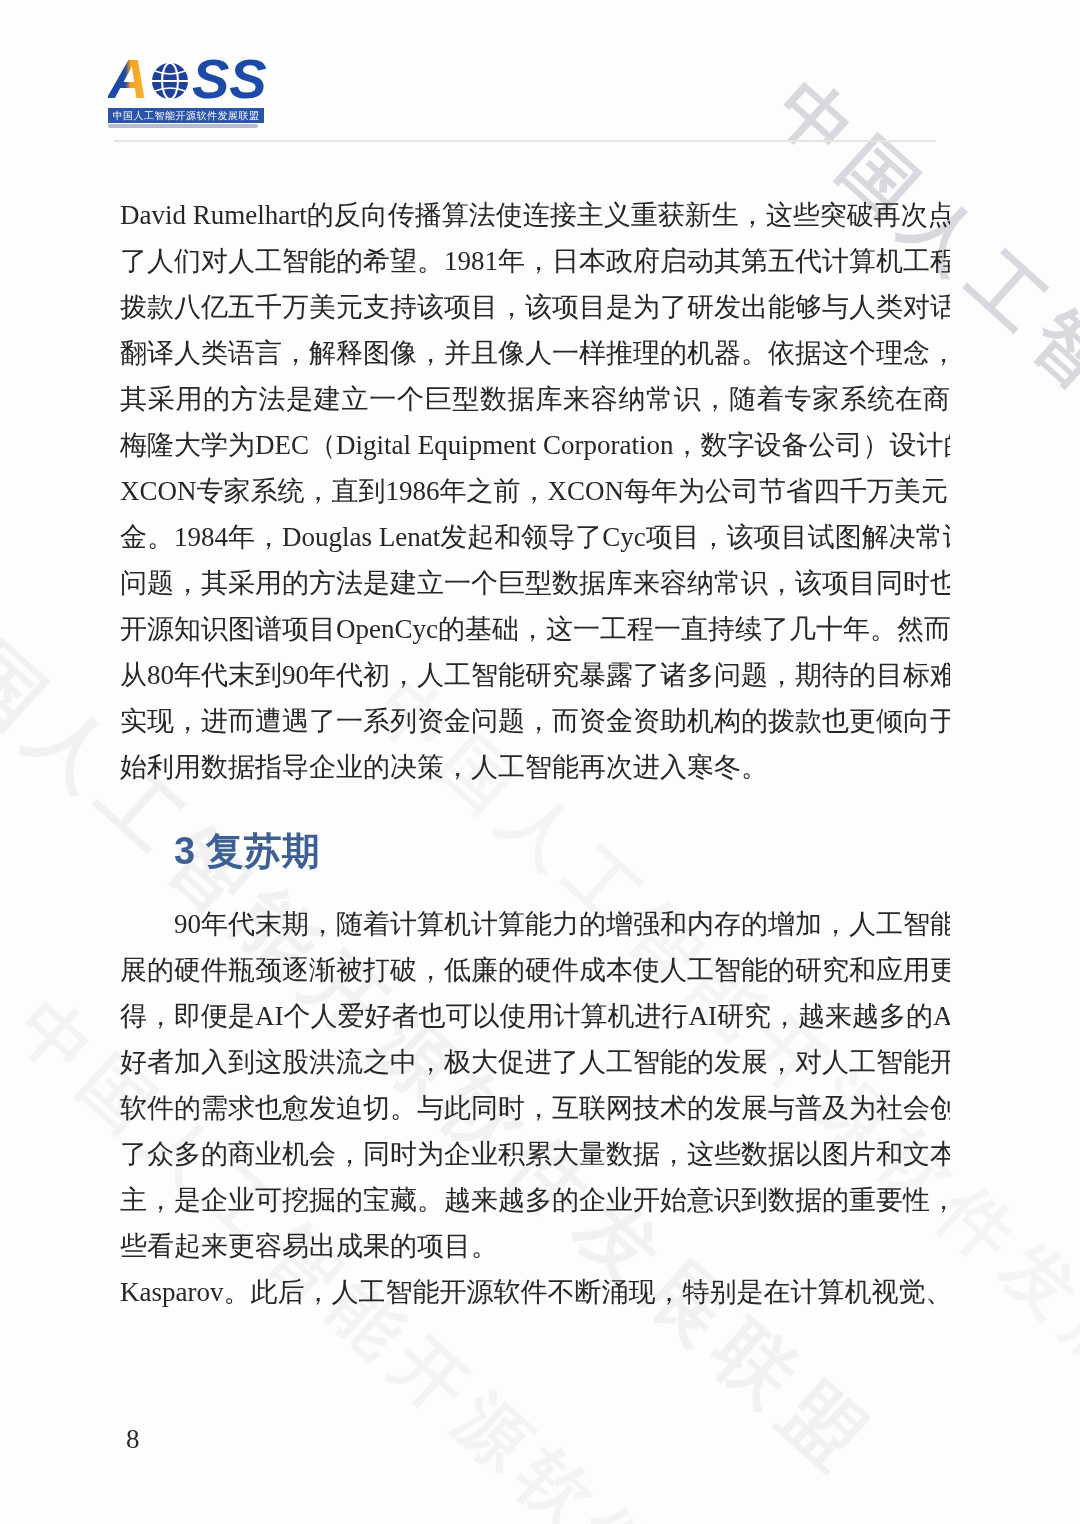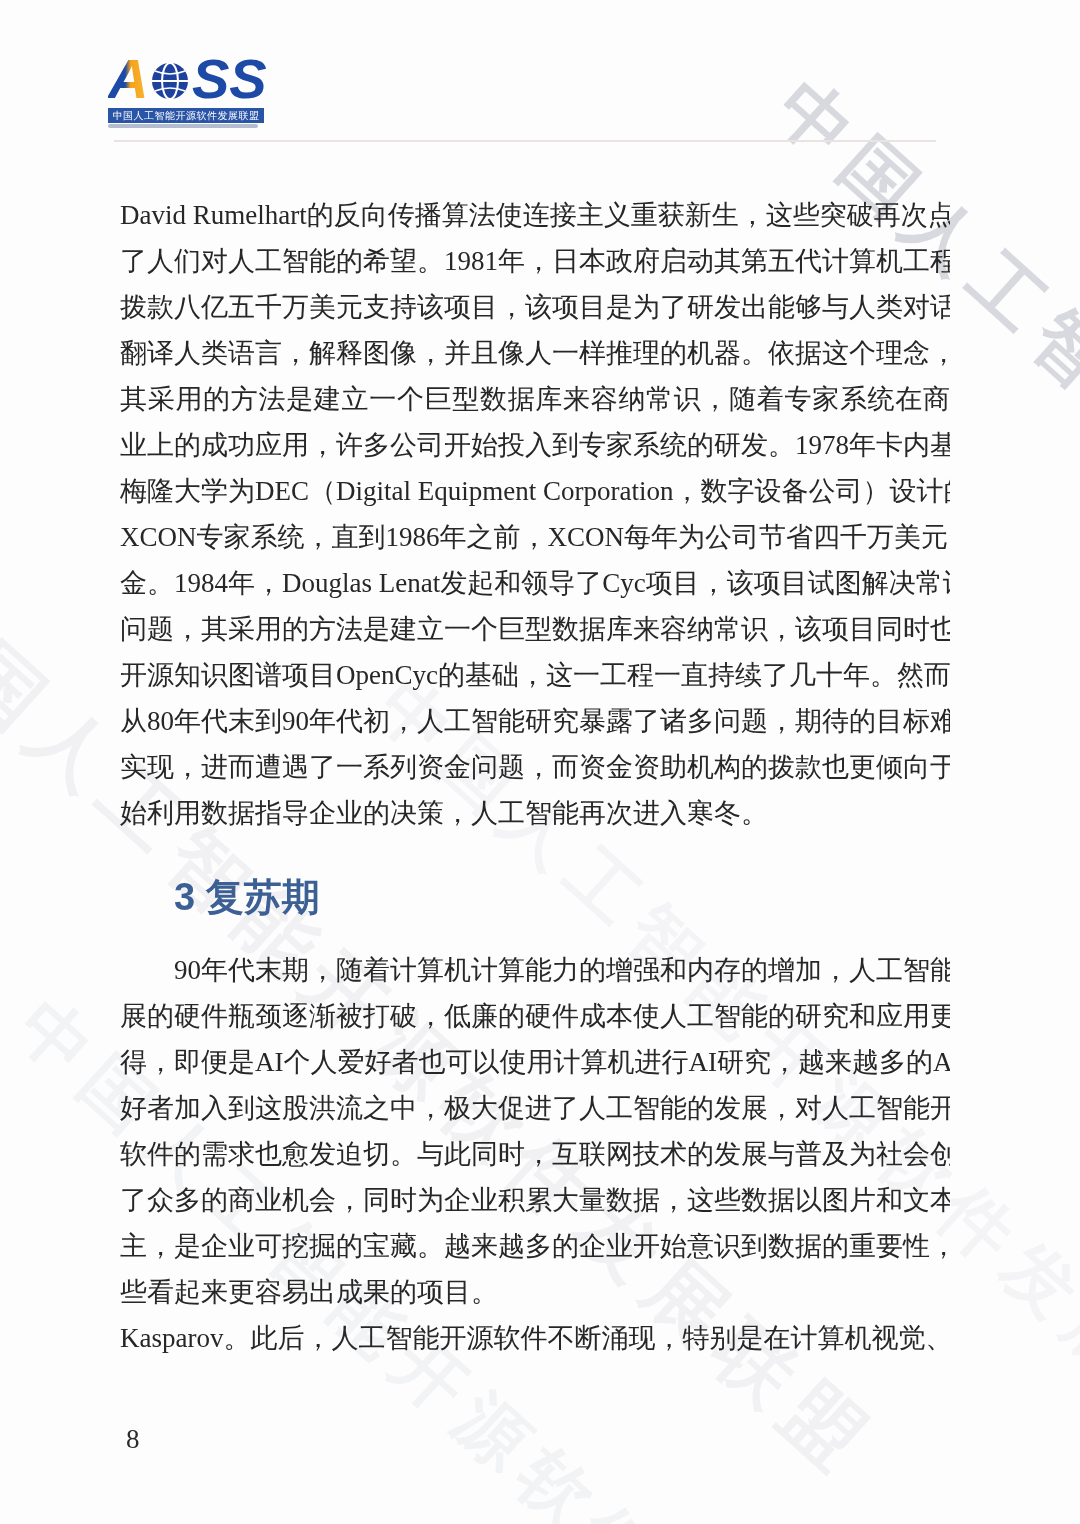--- a/index.html
+++ b/index.html
@@ -92,21 +92,20 @@
 
 <div class="header-rule"></div>
 
 <div class="doc">
     <div class="para">
       <div class="tline">David Rumelhart的反向传播算法使连接主义重获新生，这些突破再次点燃</div>
       <div class="tline">了人们对人工智能的希望。1981年，日本政府启动其第五代计算机工程，</div>
       <div class="tline">拨款八亿五千万美元支持该项目，该项目是为了研发出能够与人类对话，</div>
       <div class="tline">翻译人类语言，解释图像，并且像人一样推理的机器。依据这个理念，在</div>
       <div class="tline">其采用的方法是建立一个巨型数据库来容纳常识，随着专家系统在商</div>
-      <div class="tline">业上的成功应用，许多公司开始投入到专家系统的研发。1978年卡内基</div>
       <div class="tline">梅隆大学为DEC（Digital Equipment Corporation，数字设备公司）设计的</div>
       <div class="tline">XCON专家系统，直到1986年之前，XCON每年为公司节省四千万美元资</div>
       <div class="tline">金。1984年，Douglas Lenat发起和领导了Cyc项目，该项目试图解决常识</div>
       <div class="tline">问题，其采用的方法是建立一个巨型数据库来容纳常识，该项目同时也是</div>
       <div class="tline">开源知识图谱项目OpenCyc的基础，这一工程一直持续了几十年。然而，</div>
       <div class="tline">从80年代末到90年代初，人工智能研究暴露了诸多问题，期待的目标难以</div>
       <div class="tline">实现，进而遭遇了一系列资金问题，而资金资助机构的拨款也更倾向于那</div>
       <div class="tline noj">始利用数据指导企业的决策，人工智能再次进入寒冬。</div>
     </div>
     <div class="heading">3 复苏期</div>

